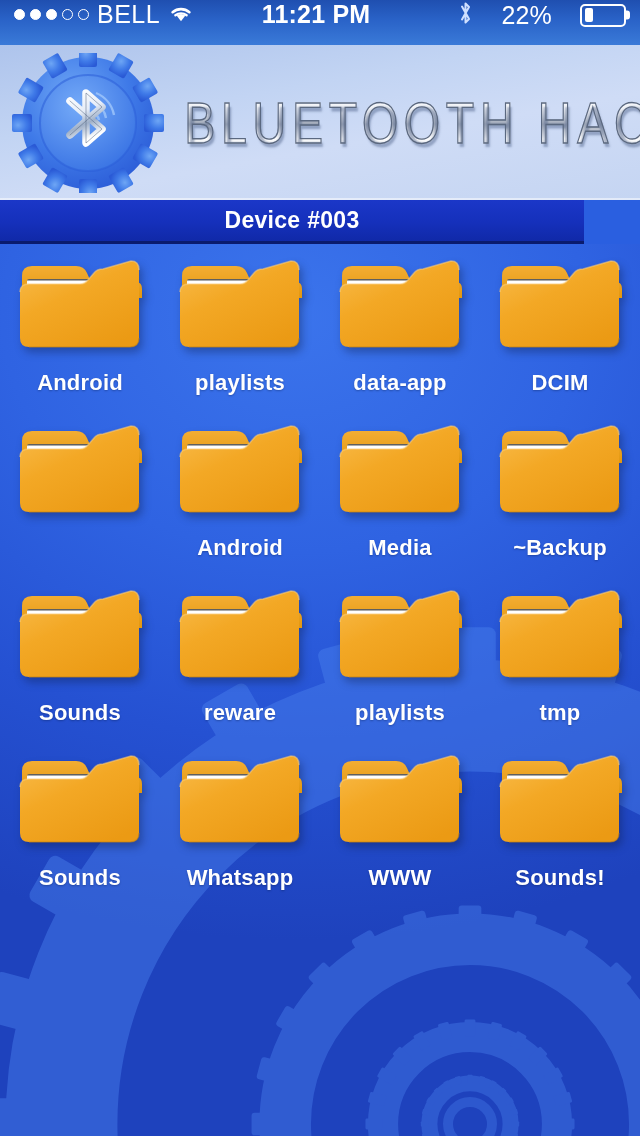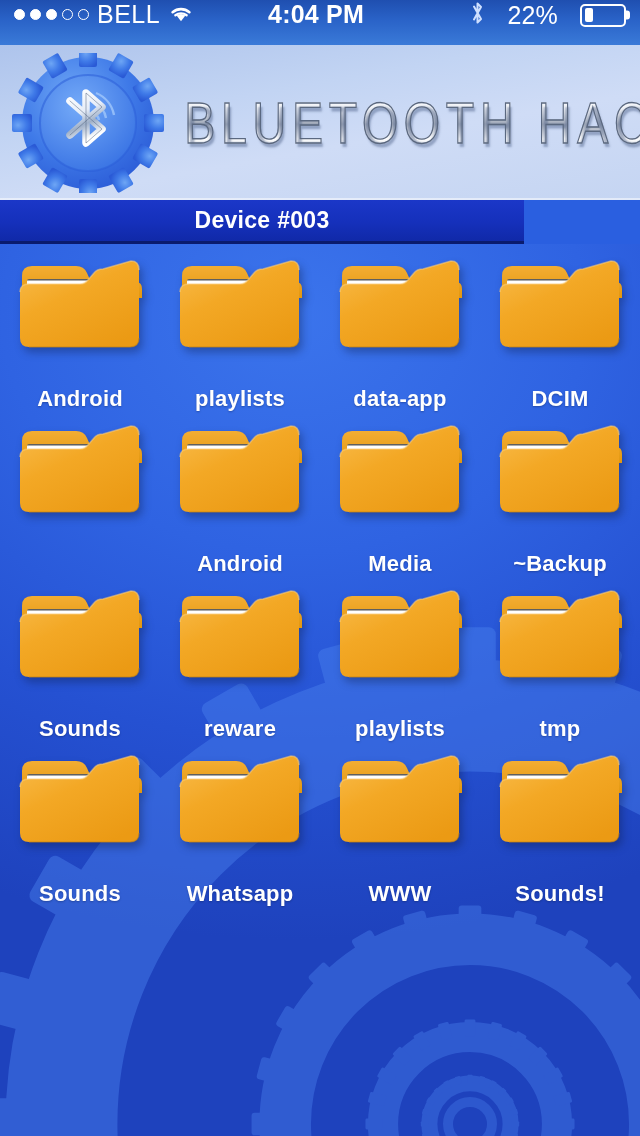--- a/index.html
+++ b/index.html
@@ -21,21 +21,21 @@
     position:absolute; top:0; left:0;
     width:640px; height:45px;
     background:linear-gradient(180deg,#1f4fb0 0%,#2a63c8 45%,#3a7ad8 100%);
     display:flex; align-items:flex-start;
     color:#fff;
     padding:0 14px;
     z-index:40;
   }
   .sb-left{ display:flex; align-items:center; gap:8px; flex:1 1 0; }
   .sb-center{ flex:0 0 auto; display:flex; align-items:center; justify-content:center; }
-  .sb-right{ display:flex; align-items:center; gap:22px; flex:1 1 0; justify-content:flex-end;padding-left:8px; }
+  .sb-right{ display:flex; align-items:center; gap:28px; flex:1 1 0; justify-content:flex-end;padding-left:8px; }
   .dots{ display:flex; align-items:center; gap:5px; }
   .dot{ width:11px; height:11px; border-radius:50%; border:1.6px solid #fff; }
   .dot.filled{ background:#fff; }
   .carrier{ font-size:25px; letter-spacing:.5px; font-weight:400; }
   .sb-time{ font-size:25px; font-weight:600; letter-spacing:.2px; }
   .pct{ font-size:25px; font-weight:400; letter-spacing:.2px; }
   .wifi-ico{ display:block; }
   .bt-ico{ display:block; }
   .battery{
     width:46px; height:23px;
@@ -82,21 +82,21 @@
     color:transparent;
     -webkit-text-stroke:1.2px #5a6880;
     text-shadow:2px 3px 2px rgba(70,90,130,.45);
     padding-right:38px;
     white-space:nowrap;
   }
 
   
   .devicebar{
     position:absolute; top:200px; left:0;
-    width:524px; height:44px;
+    width:584px; height:44px;
     background:linear-gradient(180deg,#1b37c8 0%,#1530bb 55%,#1029a8 100%);
     border-bottom:3px solid #0a1b6e;
     display:flex; align-items:center; justify-content:center;
     z-index:30;
   }
   .devicebar .dev-label{
     color:#fff; font-size:23px; font-weight:700; letter-spacing:.3px;
   }
 
   
@@ -120,21 +120,21 @@
     display:flex; flex-direction:column;
     align-items:center; justify-content:flex-start;
   }
   .folder{
     width:124px; height:104px;
     position:relative;
     filter:drop-shadow(3px 5px 4px rgba(10,25,70,.38));
   }
   .folder svg{ display:block; width:124px; height:104px; }
   .f-label{
-    margin-top:30px;
+    margin-top:14px;
     color:#ffffff;
     font-size:22px;
     font-weight:700;
     letter-spacing:.2px;
     text-align:center;
     text-shadow:0 1px 2px rgba(10,25,70,.35);
     white-space:nowrap;
   }
 </style>
 </head>
@@ -155,21 +155,21 @@
       <span class="wifi-ico">
         <svg width="26" height="20" viewBox="0 0 26 20">
           <path d="M13 18.3 L8.6 12.6 a7.2 7.2 0 0 1 8.8 0 Z" fill="#fff"></path>
           <path d="M4.6 9.2 a13 13 0 0 1 16.8 0" stroke="#fff" stroke-width="2.6" fill="none" stroke-linecap="round"></path>
           <path d="M7.4 12.3 a9 9 0 0 1 11.2 0" stroke="#fff" stroke-width="2.4" fill="none" stroke-linecap="round"></path>
         </svg>
       </span>
     </div>
 
     <div class="sb-center">
-      <span class="sb-time">4:04 PM</span>
+      <span class="sb-time">11:21 PM</span>
     </div>
 
     <div class="sb-right">
       <span class="bt-ico">
         <svg width="15" height="26" viewBox="0 0 15 26">
           <path d="M4 6.5 L11 19 L7.5 22.5 L7.5 3.5 L11 7 L4 19.5" stroke="#cfe0ff" stroke-width="2" fill="none" stroke-linejoin="round" stroke-linecap="round"></path>
         </svg>
       </span>
       <span class="pct">22%</span>
       <span class="battery">

